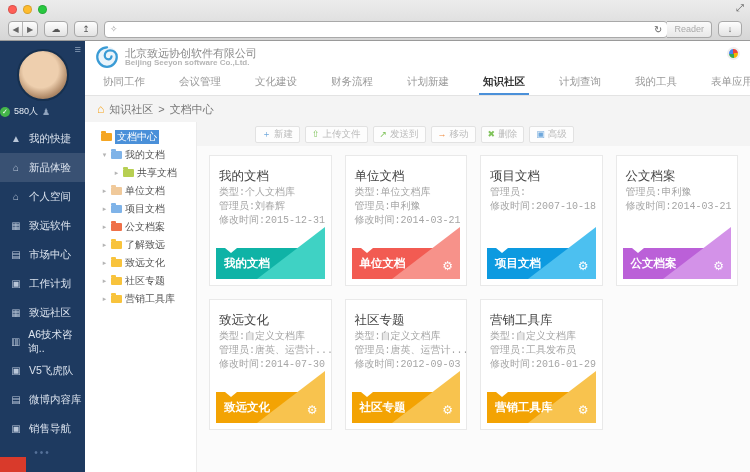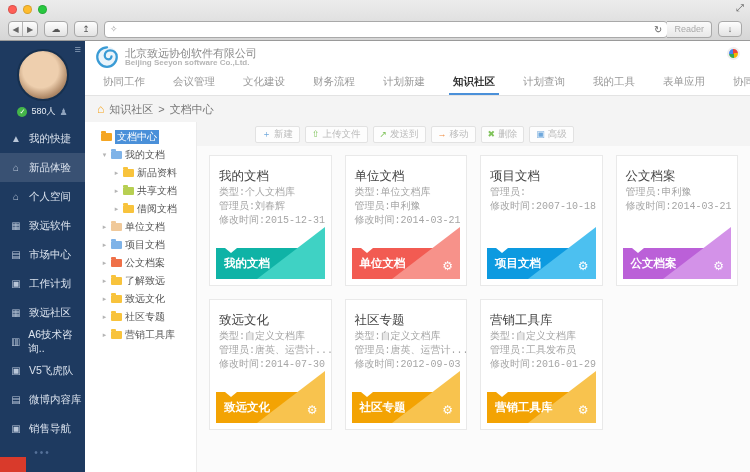--- a/index.html
+++ b/index.html
@@ -29,40 +29,40 @@
 
   
   .app { display:flex; height:431px; }
 
   
   .sidebar { width:85px; background:#1e3a60; color:#cfd9e6; position:relative; flex-shrink:0; }
   .sb-burger { position:absolute; top:2px; right:4px; font-size:11px; color:#8fa3bd; }
   .avatar-wrap { display:flex; justify-content:center; padding-top:8px; }
   .avatar { width:52px; height:52px; border-radius:50%;
     background:radial-gradient(circle at 45% 40%, #eecfae 0 45%, #b08a68 70%, #5d4a3c 100%); border:2px solid #16304f; }
-  .sb-status { display:flex; align-items:center; justify-content:center; gap:4px; font-size:9px; color:#e7edf4; padding:4px 0 6px; }
+  .sb-status { display:flex; align-items:center; justify-content:flex-start; gap:4px; font-size:9px; color:#e7edf4; padding:4px 0 6px; }
   .badge-check { width:10px; height:10px; border-radius:50%; background:#44b549; color:#fff; font-size:7px; line-height:10px; text-align:center; }
   .sb-user-ic { color:#8fa3bd; font-size:9px; }
   .sb-item { display:flex; align-items:center; gap:7px; height:29px; padding-left:10px; font-size:10.5px; color:#dbe3ee; cursor:pointer; }
   .sb-item .ic { width:12px; font-size:10px; color:#b9c6d8; text-align:center; }
   .sb-item.active { background:rgba(255,255,255,.12); }
   .sb-more { text-align:center; color:#56729a; font-size:10px; letter-spacing:2px; padding-top:4px; }
   .red-bar { position:absolute; left:0; bottom:0; width:26px; height:15px; background:#d93a2b; }
 
   
   .main { flex:1; display:flex; flex-direction:column; min-width:0; }
   .app-header { height:30px; background:#fff; display:flex; align-items:center; padding:2px 10px 0; position:relative; }
   .logo { width:24px; height:24px; margin-right:6px; }
   .company { line-height:1.1; }
   .company .cn { font-size:11px; color:#8b8b8b; }
   .company .en { font-size:8px; color:#b5b5b5;font-weight:bold; }
   .pinwheel { position:absolute; right:10px; top:6px; width:13px; height:13px; border-radius:50%;
     background:conic-gradient(#e8453c 0 25%, #f5b400 25% 50%, #34a853 50% 75%, #4285f4 75% 100%); border:2px solid #eee; }
 
-  .topnav { height:25px; background:#fff; border-bottom:1px solid #e3e3e3; display:flex; align-items:flex-end; gap:4px; padding-left:6px; }
+  .topnav { height:25px; background:#fff; border-bottom:1px solid #e3e3e3; display:flex; align-items:flex-end; gap:10px; padding-left:6px; }
   .topnav .tab { font-size:10.5px; color:#999; padding:0 12px 6px; cursor:pointer; position:relative; white-space:nowrap; }
   .topnav .tab.active { color:#333; font-weight:bold; }
   .topnav .tab.active::after { content:""; position:absolute; left:8px; right:8px; bottom:0; height:2px; background:#4a90d9; }
 
   .breadcrumb { height:26px; background:#f4f4f4; display:flex; align-items:center; gap:5px; padding-left:12px; font-size:11px; color:#777; }
   .breadcrumb .home { color:#f5a623; font-size:12px; }
 
   .content { flex:1; display:flex; min-height:0; }
 
   
@@ -234,32 +234,22 @@
             <span class="folder f-orange"></span>
           <span class="lbl">文档中心</span>
         </div>
         <div class="t-item lv1">
           <span class="arr">▾</span>
           <span class="folder f-blue"></span>
           <span class="lbl">我的文档</span>
         </div>
         <div class="t-item lv2">
           <span class="arr">▸</span>
-          <span class="folder f-yellow"></span>
-          <span class="lbl">新品资料</span>
-        </div>
-        <div class="t-item lv2">
-          <span class="arr">▸</span>
           <span class="folder f-green"></span>
           <span class="lbl">共享文档</span>
-        </div>
-        <div class="t-item lv2">
-          <span class="arr">▸</span>
-          <span class="folder f-yellow"></span>
-          <span class="lbl">借阅文档</span>
         </div>
         <div class="t-item lv1">
           <span class="arr">▸</span>
           <span class="folder f-tan"></span>
           <span class="lbl">单位文档</span>
         </div>
         <div class="t-item lv1">
           <span class="arr">▸</span>
           <span class="folder f-blue"></span>
           <span class="lbl">项目文档</span>

